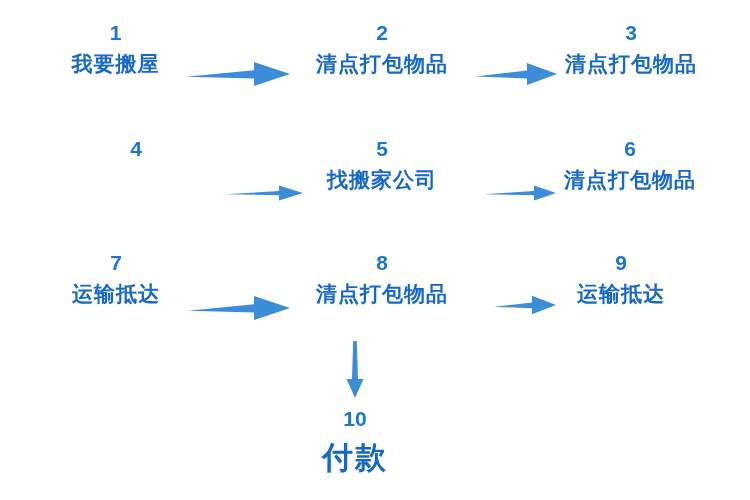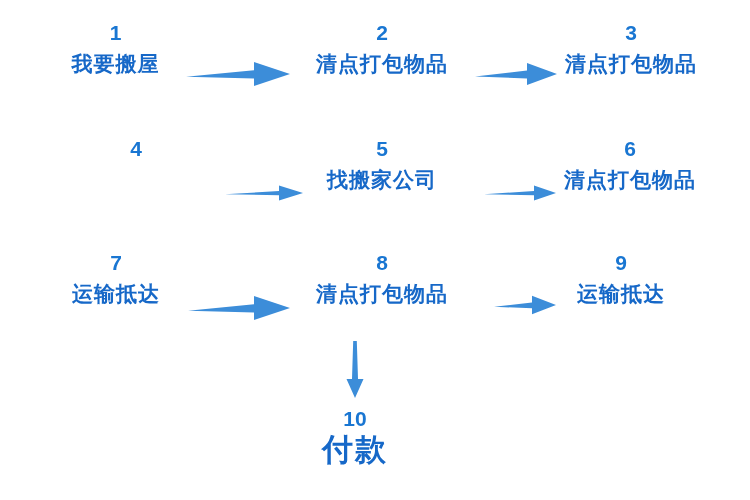--- a/index.html
+++ b/index.html
@@ -43,21 +43,21 @@
     font-weight: bold;
     color: #1668c8;
     line-height: 1.1;
     letter-spacing: 1px;
     margin-top: 9px;
   }
 
   .step-label.big {
     font-size: 31px;
     letter-spacing: 2px;
-    margin-top: 4px;
+    margin-top: 12px;
   }
 
   .arrow {
     position: absolute;
   }
   .arrow svg { display: block; }
 
   .vertical-arrow {
     position: absolute;
   }

